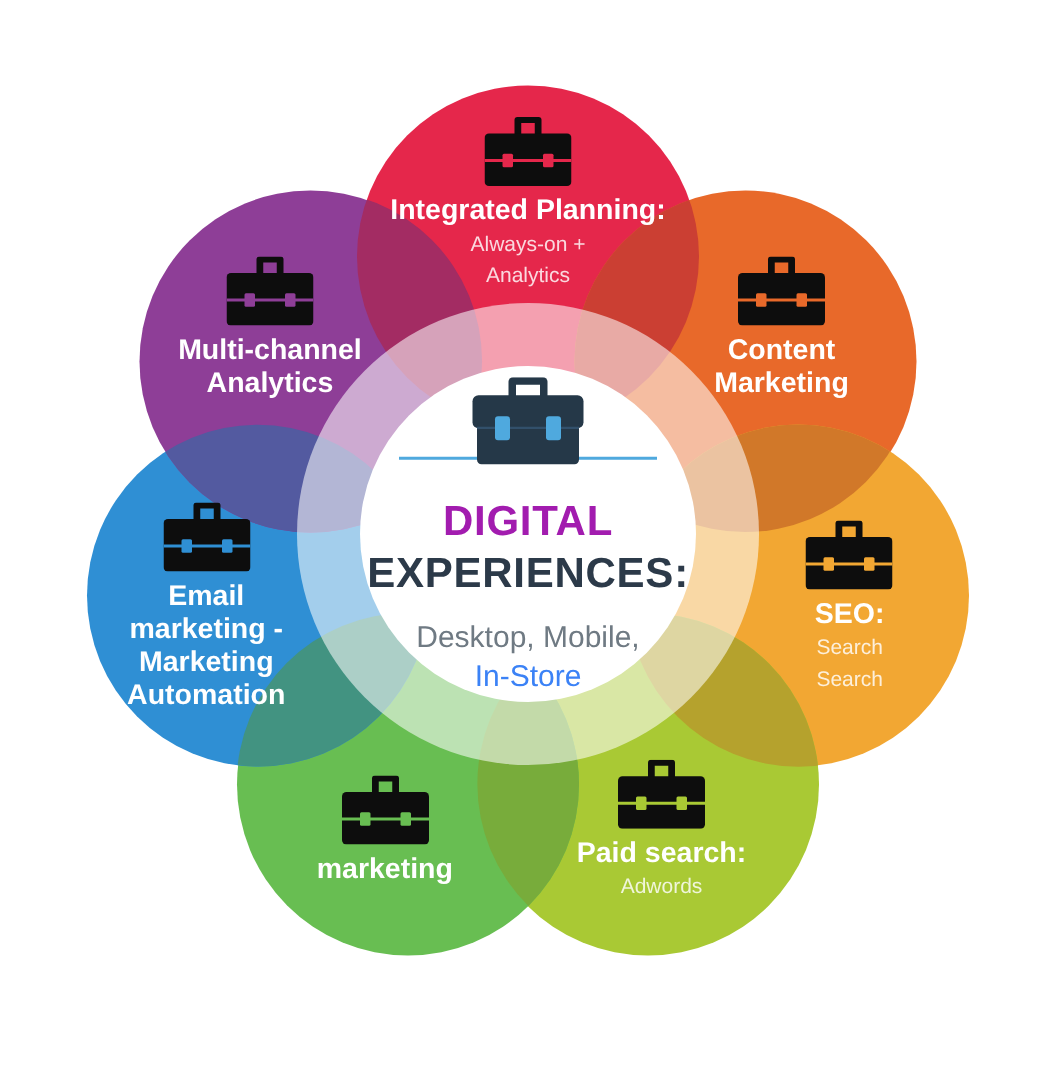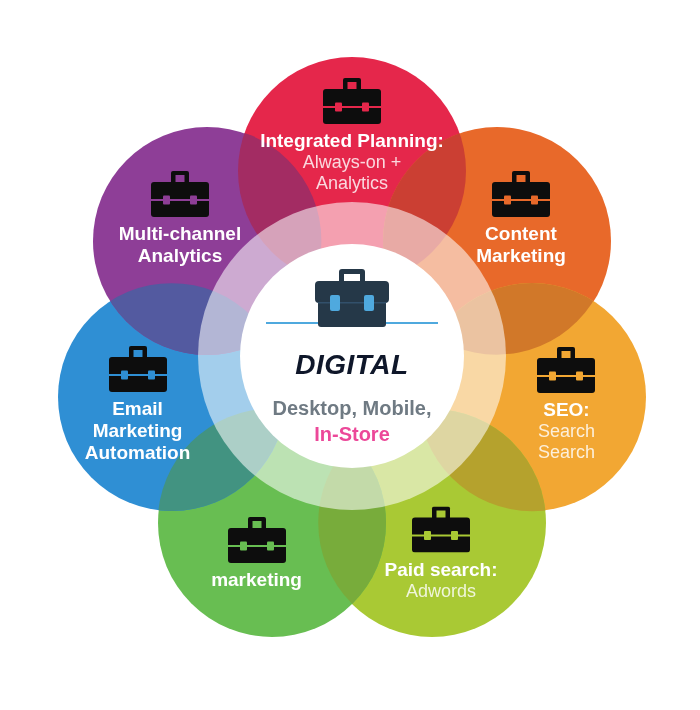--- a/index.html
+++ b/index.html
@@ -26,34 +26,34 @@
     display:flex;flex-direction:column;align-items:center;
     transform:translate(-50%,-50%);
     text-align:center;color:#ffffff;
     z-index:6;
   }
   .petal-icon{margin-bottom:6px;display:block;}
   .p-title{
     font-size:19px;font-weight:700;line-height:22px;color:#ffffff;
   }
   .p-sub{
-    font-size:18px;font-weight:400;line-height:21px;color:rgba(255,255,255,0.82);
+    font-size:14px;font-weight:400;line-height:21px;color:rgba(255,255,255,0.82);
   }
   .center-content{
     position:absolute;left:352px;top:358px;width:230px;
     transform:translate(-50%,-50%);
     display:flex;flex-direction:column;align-items:center;text-align:center;
     z-index:5;
   }
   .c-icon{margin-bottom:16px;display:block;}
   .c-title{
     font-size:28px;font-weight:700;line-height:35px;letter-spacing:0.5px;
   }
   .c-sub{
-    font-size:20px;font-weight:700;line-height:26px;
+    font-size:20px;font-weight:400;line-height:26px;
   }
   .c-sub-wrap{margin-top:13px;}
 </style>
 </head>
 <body>
 
 <div id="stage">
 
   <div id="petal-layer">
       <div class="petal" style="left: 238px; top: 57px; width: 228px; height: 228px; background: rgb(229, 39, 75); z-index: 1;"></div>
@@ -134,20 +134,21 @@
       <div class="petal-content" style="left: 137.518px; top: 404.965px;">
         <svg width="58" height="46" viewBox="0 0 58 46" class="petal-icon">
           <rect x="20" y="0" width="18" height="13" rx="2" fill="#0d0d0d"></rect>
           <rect x="24.5" y="4" width="9" height="9" fill="#2F8FD4"></rect>
           <rect x="0" y="11" width="58" height="35" rx="3" fill="#0d0d0d"></rect>
           <rect x="0" y="28" width="58" height="2" fill="#2F8FD4"></rect>
           <rect x="12" y="24.5" width="7" height="9" rx="1" fill="#2F8FD4"></rect>
           <rect x="39" y="24.5" width="7" height="9" rx="1" fill="#2F8FD4"></rect>
         </svg>
         <div class="p-title">Email</div>
+        <div class="p-title">marketing -</div>
         <div class="p-title">Marketing</div>
         <div class="p-title">Automation</div>
       </div>
       <div class="petal-content" style="left: 179.994px; top: 218.837px;">
         <svg width="58" height="46" viewBox="0 0 58 46" class="petal-icon">
           <rect x="20" y="0" width="18" height="13" rx="2" fill="#0d0d0d"></rect>
           <rect x="24.5" y="4" width="9" height="9" fill="#8E3E97"></rect>
           <rect x="0" y="11" width="58" height="35" rx="3" fill="#0d0d0d"></rect>
           <rect x="0" y="28" width="58" height="2" fill="#8E3E97"></rect>
           <rect x="12" y="24.5" width="7" height="9" rx="1" fill="#8E3E97"></rect>
@@ -166,20 +167,21 @@
     <svg class="c-icon" width="172" height="62" viewBox="0 0 172 62">
       <rect x="0" y="53" width="172" height="2" fill="#4FA9DE"></rect>
       <rect x="73" y="0" width="26" height="17" rx="3" fill="#253848"></rect>
       <rect x="78" y="5" width="16" height="10" fill="#ffffff"></rect>
       <rect x="49" y="12" width="74" height="22" rx="4" fill="#253848"></rect>
       <rect x="52" y="30" width="68" height="28" rx="3" fill="#253848"></rect>
       <rect x="52" y="33" width="68" height="1.5" fill="#32506B"></rect>
       <rect x="64" y="26" width="10" height="16" rx="2" fill="#4FA9DE"></rect>
       <rect x="98" y="26" width="10" height="16" rx="2" fill="#4FA9DE"></rect>
     </svg>
-    <div class="c-title" style="color:#0f172a;font-style:italic;">DIGITAL</div>
+    <div class="c-title" style="color:#a21caf;">DIGITAL</div>
+    <div class="c-title" style="color:#2C3A49;">EXPERIENCES:</div>
     <div class="c-sub-wrap">
       <div class="c-sub" style="color:#6F7A83;">Desktop, Mobile,</div>
-      <div class="c-sub" style="color:#ec4899;">In-Store</div>
+      <div class="c-sub" style="color:#3b82f6;">In-Store</div>
     </div>
   </div>
 
 </div>
 
 </body></html>

